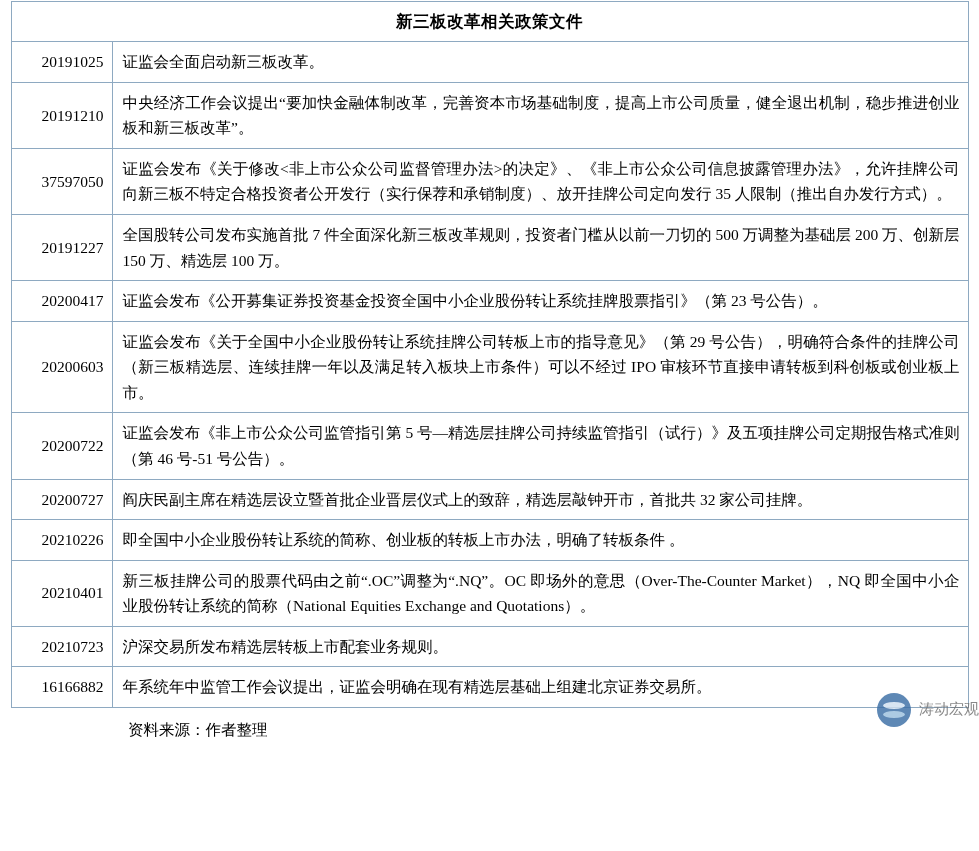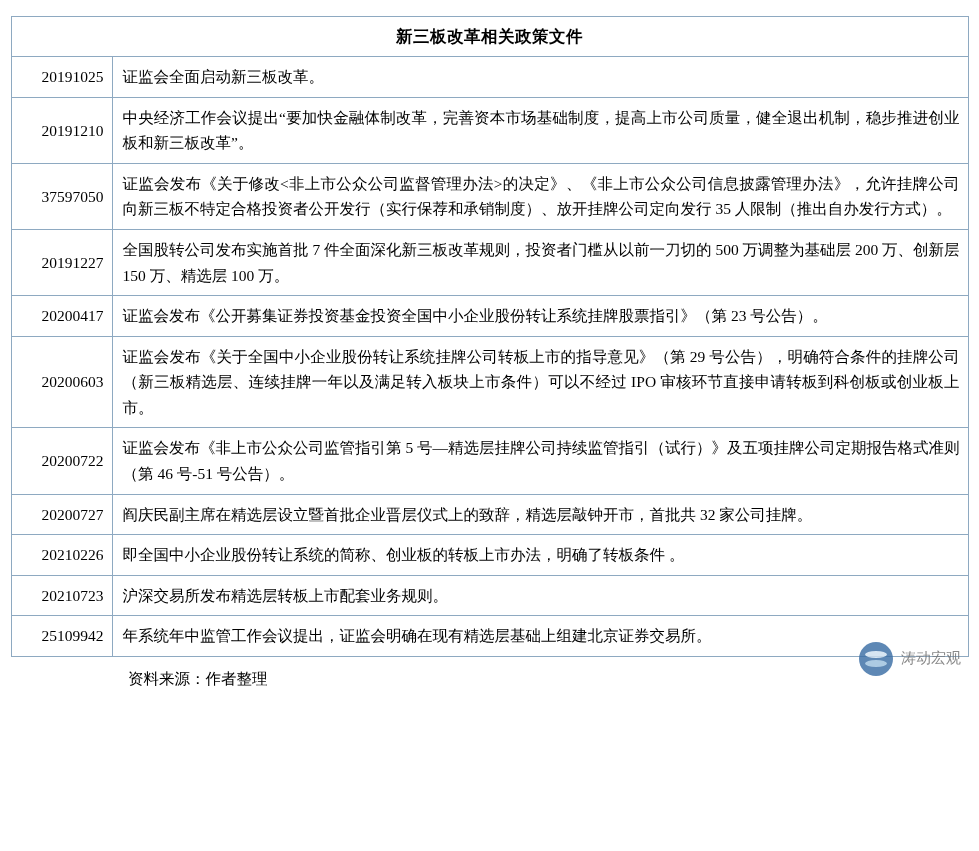--- a/index.html
+++ b/index.html
@@ -14,21 +14,21 @@
     color: #000000;
   }
   .page {
     width: 979px;
     position: relative;
     box-sizing: border-box;
   }
   table.policy-table {
     border-collapse: collapse;
     width: 957px;
-    margin: 16px auto 0 auto;
+    margin: 1px auto 0 auto;
     table-layout: fixed;
   }
   table.policy-table td, table.policy-table th {
     border: 1px solid #8ea9c1;
     vertical-align: middle;
     padding: 7px 8px 7px 10px;
     font-size: 15.5px;
     line-height: 1.65;
   }
   thead th.title-cell {
@@ -51,21 +51,21 @@
     text-align: justify;
     text-justify: inter-ideograph;
   }
   .source-line {
     margin: 10px 0 0 128px;
     font-size: 15.5px;
     line-height: 1.6;
   }
   .watermark {
     position: absolute;
-    right: 18px;
+    right: 0;
     bottom: 16px;
     display: flex;
     align-items: center;
     gap: 8px;
     opacity: 0.82;
   }
   .wm-logo {
     width: 34px;
     height: 34px;
     border-radius: 50%;
@@ -147,25 +147,29 @@
       </tr>
       <tr>
         <td class="date-cell">20200727</td>
         <td class="text-cell">阎庆民副主席在精选层设立暨首批企业晋层仪式上的致辞，精选层敲钟开市，首批共 32 家公司挂牌。</td>
       </tr>
       <tr>
         <td class="date-cell">20210226</td>
         <td class="text-cell">即全国中小企业股份转让系统的简称、创业板的转板上市办法，明确了转板条件 。</td>
       </tr>
       <tr>
+        <td class="date-cell">20210401</td>
+        <td class="text-cell">新三板挂牌公司的股票代码由之前“.OC”调整为“.NQ”。OC 即场外的意思（Over-The-Counter Market），NQ 即全国中小企业股份转让系统的简称（National Equities Exchange and Quotations）。</td>
+      </tr>
+      <tr>
         <td class="date-cell">20210723</td>
         <td class="text-cell">沪深交易所发布精选层转板上市配套业务规则。</td>
       </tr>
       <tr>
-        <td class="date-cell">25109942</td>
+        <td class="date-cell">16166882</td>
         <td class="text-cell">年系统年中监管工作会议提出，证监会明确在现有精选层基础上组建北京证券交易所。</td>
       </tr>
     </tbody>
   </table>
 
   <div class="source-line">资料来源：作者整理</div>
 
   <div class="watermark">
     <div class="wm-logo"></div>
     <div class="wm-text">涛动宏观</div>

